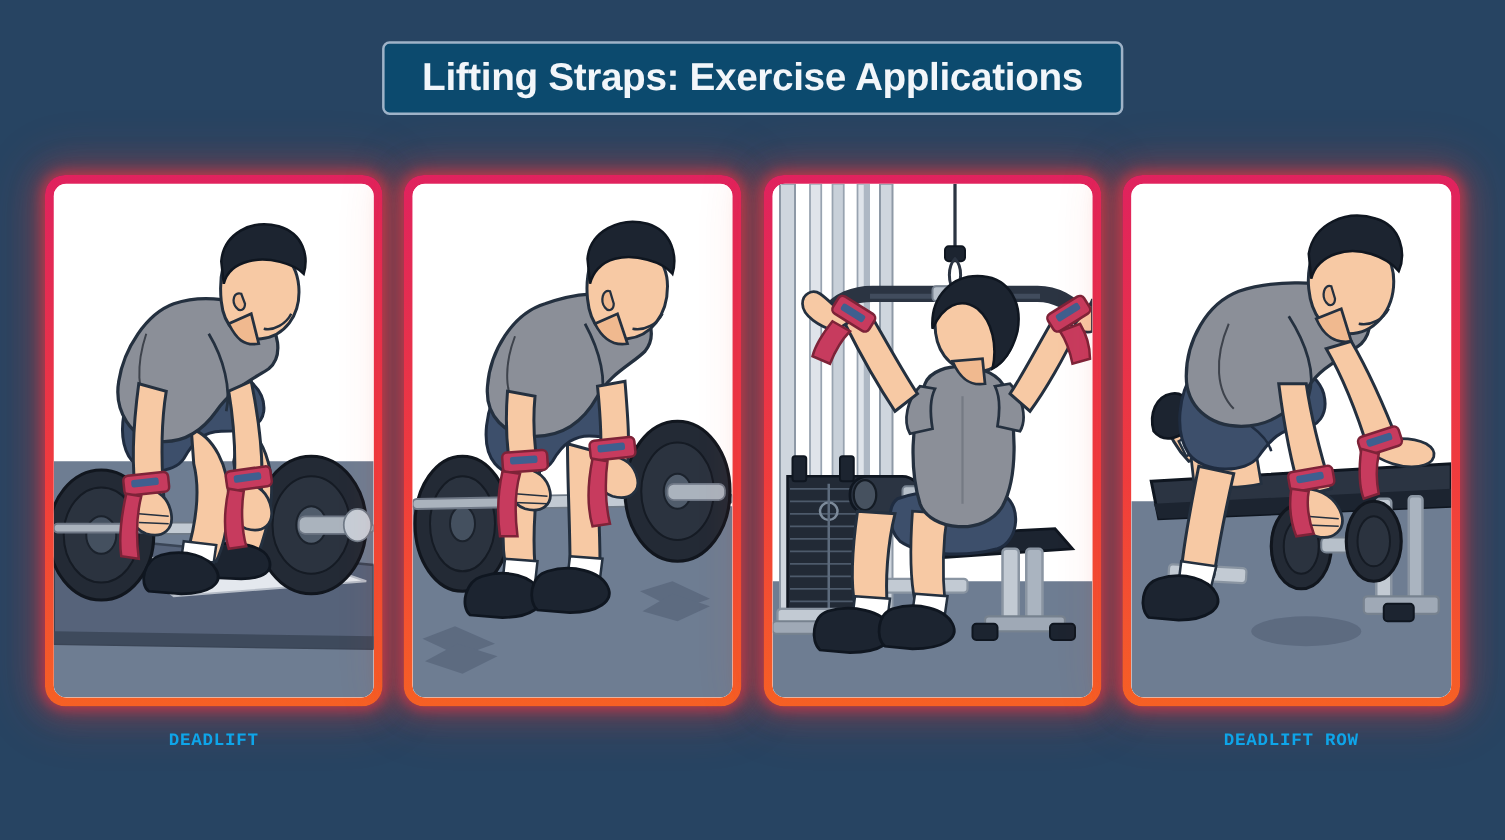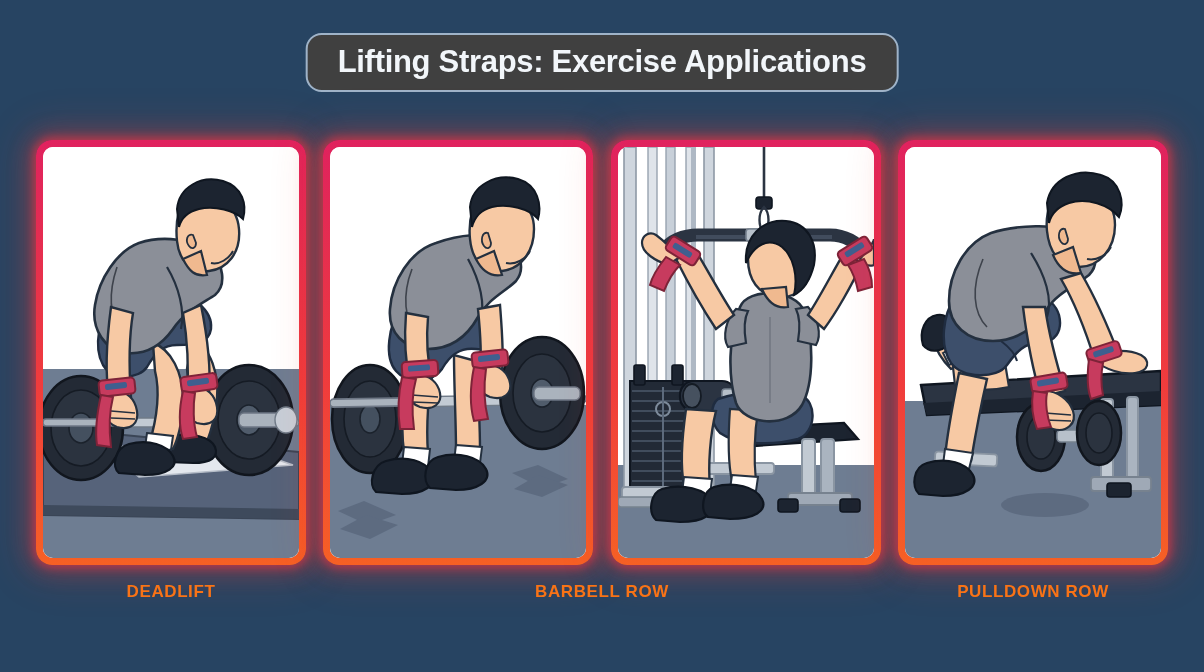--- a/index.html
+++ b/index.html
@@ -22,22 +22,22 @@
     background: #274462;
   }
 
   
   .title-wrap {
     position: absolute;
     left: 50%;
     transform: translateX(-50%);
     top: 33px;
     border: 2px solid #9fb3c8;
-    border-radius: 16px;
-    background: #404040;
+    border-radius: 6px;
+    background: #0c4a6e;
     padding: 11px 30px 13px 30px;
     text-align: right;
   }
   .title-text {
     font-size: 31px;
     font-weight: bold;
     color: #f2f6fa;
     letter-spacing: -0.3px;
     white-space: nowrap;
     line-height: 1;
@@ -84,26 +84,27 @@
     width: 1132px;
     height: 40px;
     display: flex;
     justify-content: space-between;
   }
   .label-cell {
     width: 270px;
     text-align: center;
   }
   .label-text {
-    font-size: 17px;
+    font-size: 14px;
     font-weight: bold;
-    color: #f97316;
+    color: #0ea5e9;
     letter-spacing: 0.6px;
     line-height: 1;
     white-space: nowrap;
+    font-family: Liberation Mono, monospace;
   }
 </style>
 </head>
 <body>
 
 <div id="infographic">
 
   <div class="title-wrap">
     <div class="title-text">Lifting Straps: Exercise Applications</div>
   </div>
@@ -393,20 +394,17 @@
       </div>
     </div>
 
   </div>
 
   <div class="labels">
     <div class="label-cell">
       <span class="label-text">DEADLIFT</span>
     </div>
     <div class="label-cell">
-      <span class="label-text">BARBELL ROW</span>
-    </div>
-    <div class="label-cell">
-      <span class="label-text">PULLDOWN ROW</span>
+      <span class="label-text">DEADLIFT ROW</span>
     </div>
   </div>
 
 </div>
 
 </body></html>

